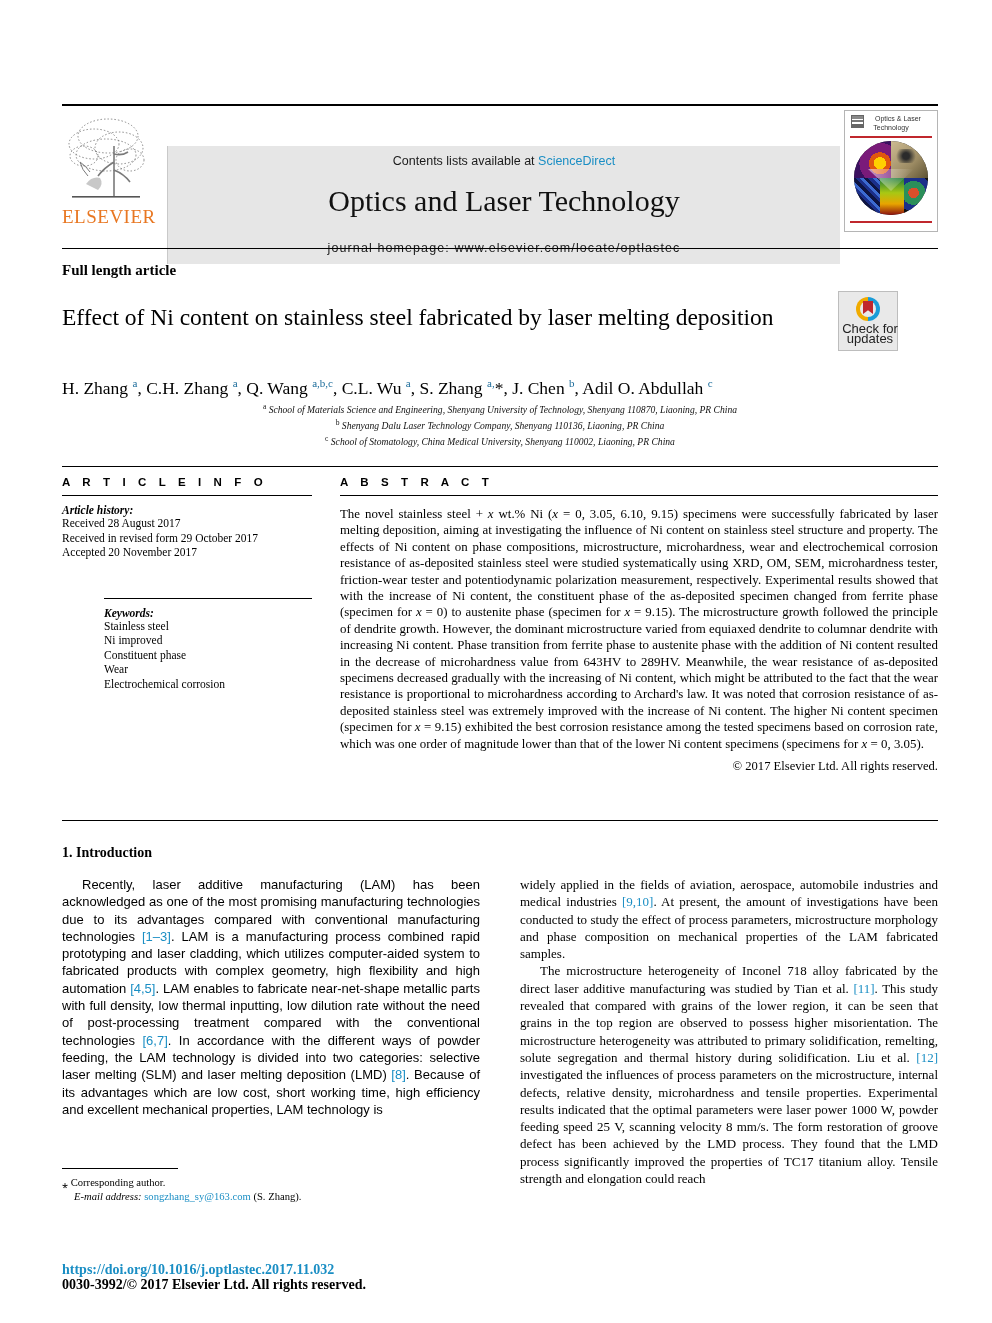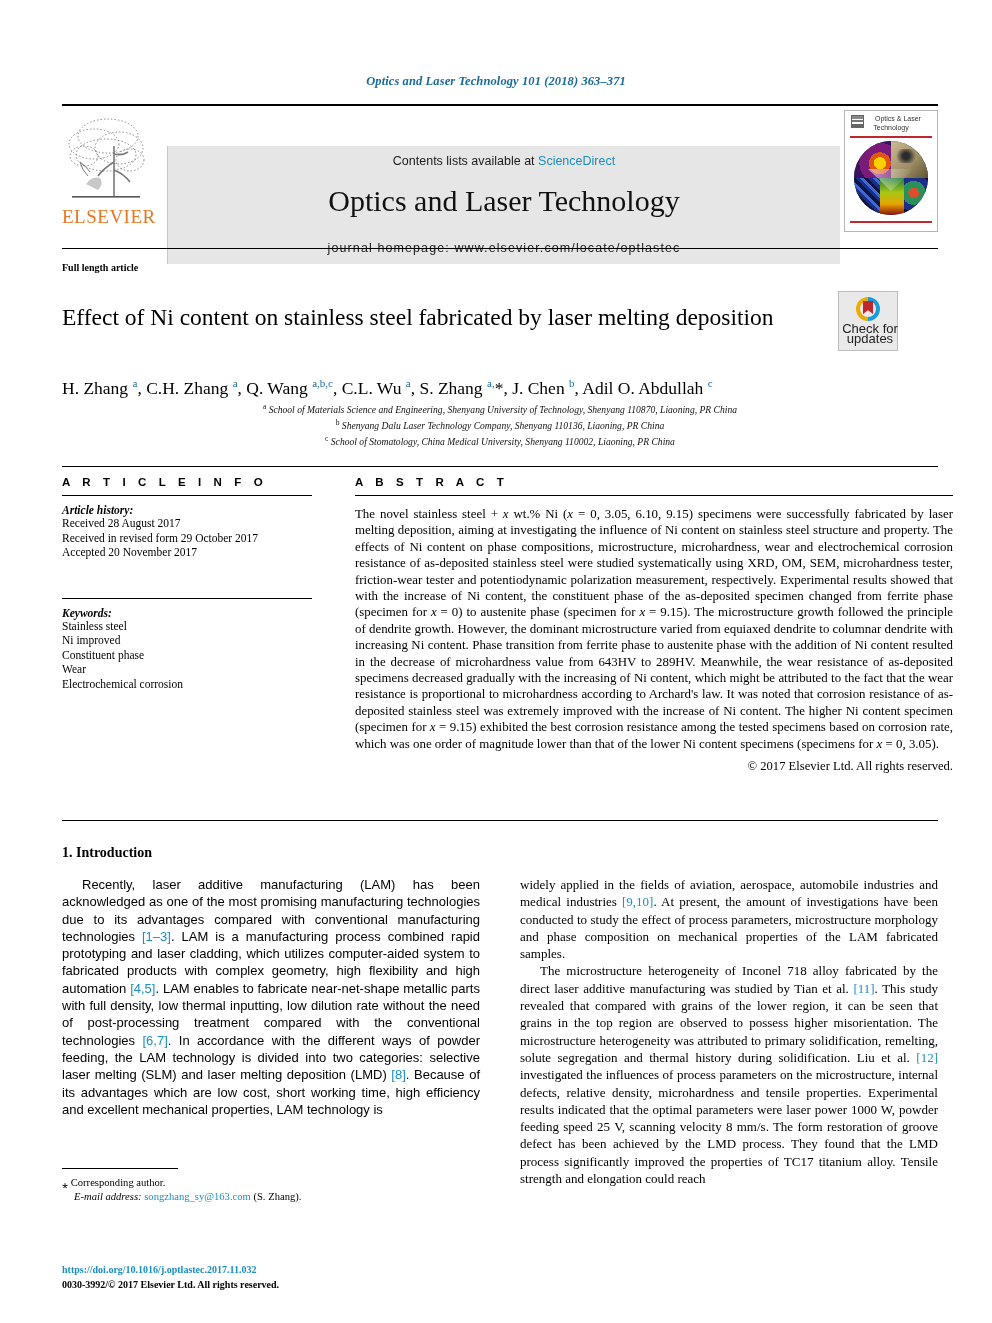--- a/index.html
+++ b/index.html
@@ -146,21 +146,21 @@
   .divider-top {
     position: absolute;
     left: 62px; top: 248px;
     width: 876px;
     border-top: 1px solid #000;
   }
   .article-type {
     position: absolute;
     left: 62px; top: 262px;
     font-family: "Liberation Serif", serif;
-    font-size: 10px;
+    font-size: 15px;
     font-weight: bold;
   }
   .title {
     position: absolute;
     left: 62px; top: 286px;
     width: 740px;
     font-family: "Liberation Serif", serif;
     font-size: 23.5px;
     line-height: 31px;
     font-weight: normal;
@@ -236,21 +236,20 @@
   }
   .info-col {
     position: absolute;
     left: 62px; top: 476px;
     width: 250px;
   }
   .abs-col {
     position: absolute;
     left: 340px; top: 476px;
     width: 598px;
-    margin-left: 15px;
   }
   .sec-head {
     font-family: "Liberation Sans", sans-serif;
     font-size: 11.5px;
     font-weight: bold;
     letter-spacing: 4.6px;
     color: #000;
   }
   .hrule-thin {
     border-top: 1px solid #000;
@@ -261,21 +260,21 @@
     font-size: 11.5px;
     font-style: italic;
     font-weight: bold;
     margin-top: 8px;
   }
   .info-line {
     font-family: "Liberation Serif", serif;
     font-size: 11.5px;
     line-height: 14.5px;
   }
-  .kw-block { margin-top: 38px; }
+  .kw-block { margin-top: 38px; margin-left: 42px; }
   .abstract-text {
     font-family: "Liberation Serif", serif;
     font-size: 12.9px;
     line-height: 16.4px;
     text-align: justify;
     margin-top: 10px;
     color: #000;
   }
   .copyright {
     font-family: "Liberation Serif", serif;
@@ -329,32 +328,31 @@
     line-height: 14px;
   }
   .footnote .star { font-size: 11px; }
   .fn-ital { font-style: italic; }
   .mail { color: #1a8ec4; }
   .footer {
     position: absolute;
     left: 62px; top: 1262px;
     width: 500px;
     font-family: "Liberation Serif", serif;
-    font-size: 10px;
+    font-size: 14px;
     line-height: 15px;
   }
   .doi { color: #1a8ec4; font-weight: bold; }
   .issn { font-weight: bold; }
 </style>
 </head>
 <body>
 
 <div class="page">
 
-  <div class="running-head">Optics and Laser Technology 101 (2018) 363–371</div>
 
   <div class="masthead">
 
     <div class="elsevier-logo">
       <svg class="elsevier-tree" viewBox="0 0 84 96">
         <g stroke="#6e6e6e" stroke-width="0.8" fill="none">
           <ellipse cx="44" cy="26" rx="30" ry="17" stroke-dasharray="1.5 2"></ellipse>
           <ellipse cx="30" cy="34" rx="25" ry="15" stroke-dasharray="1.5 2"></ellipse>
           <ellipse cx="55" cy="38" rx="24" ry="16" stroke-dasharray="1.5 2"></ellipse>
           <ellipse cx="42" cy="45" rx="30" ry="16" stroke-dasharray="1.5 2"></ellipse>

